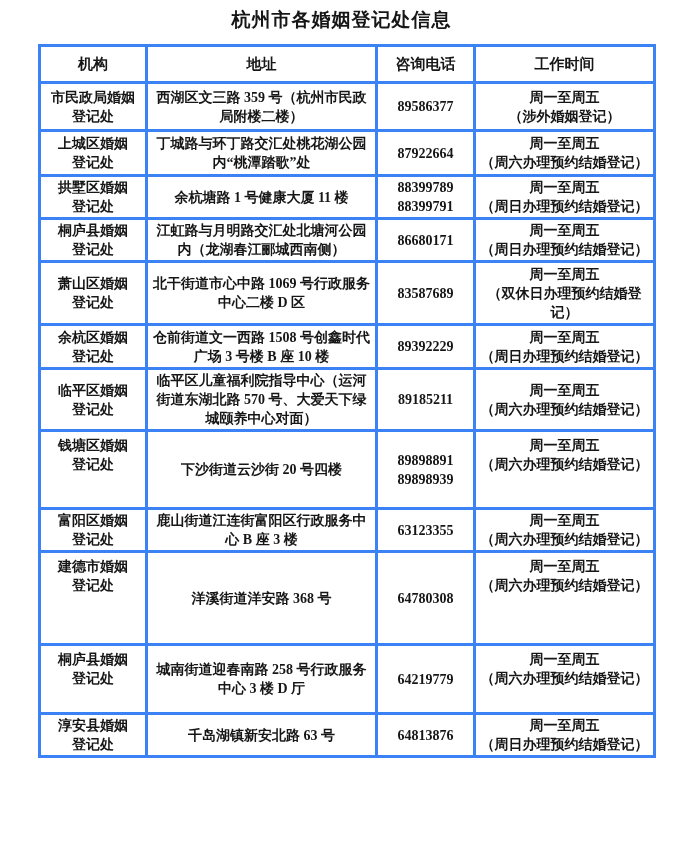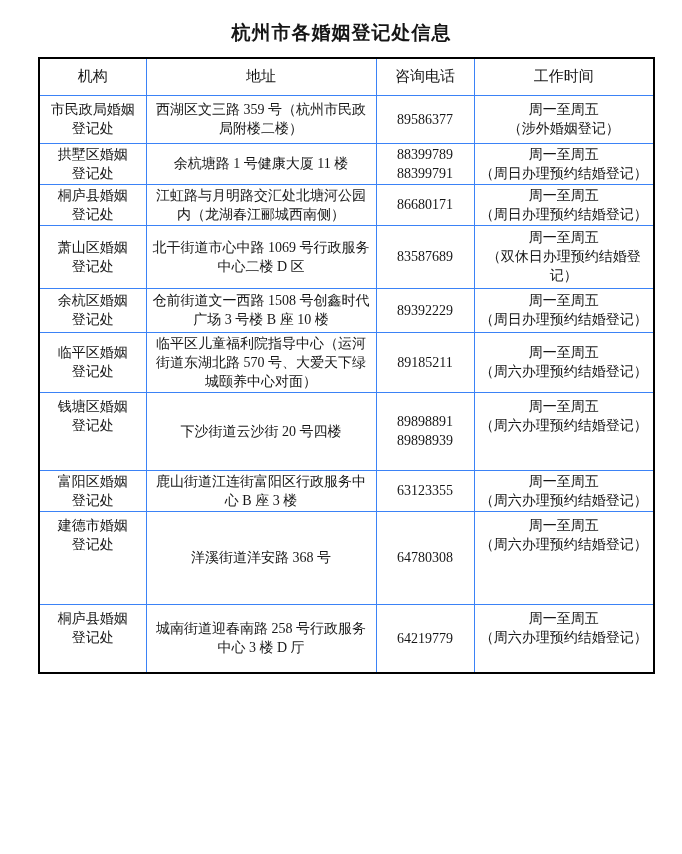--- a/index.html
+++ b/index.html
@@ -9,21 +9,21 @@
     background: #ffffff;
     width: 682px;
     height: 854px;
     font-family: "Liberation Serif", "DejaVu Serif", serif;
     color: #161616;
     overflow: hidden;
   }
   .page {
     width: 682px;
     height: 854px;
-    padding-top: 21px;
+    padding-top: 8px;
   }
   .doc-title {
     width: 615px;
     margin: 0 0 0 34px;
     text-align: center;
     font-size: 19px;
     font-weight: 700;
     letter-spacing: 1px;
     line-height: 24px;
   }
@@ -32,25 +32,25 @@
     table-layout: fixed;
     width: 615px;
     margin: 12px 0 0 38px;
     border: 2px solid #000;
   }
   col.c1 { width: 107px; }
   col.c2 { width: 230px; }
   col.c3 { width: 98px;  }
   col.c4 { width: 180px; }
   th, td {
-    border: 1px solid #3b82f6;
+    border: 3px solid #3b82f6;
     text-align: center;
     vertical-align: middle;
     font-size: 14px;
-    font-weight: 400;
+    font-weight: 700;
     line-height: 19px;
     white-space: pre-line;
     padding: 1px 4px;
     overflow: hidden;
   }
   thead th { font-size: 15px; height: 37px; }
   tr.r1  td { height: 48px; }
   tr.r2  td { height: 45px; }
   tr.r3  td { height: 37px; }
   tr.r4  td { height: 39px; }
@@ -93,20 +93,28 @@
       </tr>
     </thead>
     <tbody>
       <tr class="r1">
         <td class="c-org">市民政局婚姻
 登记处</td>
         <td class="c-address">西湖区文三路 359 号（杭州市民政局附楼二楼）</td>
         <td class="c-phone">89586377</td>
         <td class="c-hours">周一至周五
 （涉外婚姻登记）</td>
+      </tr>
+      <tr class="r2">
+        <td class="c-org">上城区婚姻
+登记处</td>
+        <td class="c-address">丁城路与环丁路交汇处桃花湖公园内“桃潭踏歌”处</td>
+        <td class="c-phone">87922664</td>
+        <td class="c-hours">周一至周五
+（周六办理预约结婚登记）</td>
       </tr>
       <tr class="r3">
         <td class="c-org">拱墅区婚姻
 登记处</td>
         <td class="c-address">余杭塘路 1 号健康大厦 11 楼</td>
         <td class="c-phone">88399789
 88399791</td>
         <td class="c-hours">周一至周五
 （周日办理预约结婚登记）</td>
       </tr>
@@ -168,16 +176,24 @@
 （周六办理预约结婚登记）</td>
       </tr>
       <tr class="r13 vt">
         <td class="c-org">桐庐县婚姻
 登记处</td>
         <td class="c-address">城南街道迎春南路 258 号行政服务中心 3 楼 D 厅</td>
         <td class="c-phone">64219779</td>
         <td class="c-hours">周一至周五
 （周六办理预约结婚登记）</td>
       </tr>
+      <tr class="r14">
+        <td class="c-org">淳安县婚姻
+登记处</td>
+        <td class="c-address">千岛湖镇新安北路 63 号</td>
+        <td class="c-phone">64813876</td>
+        <td class="c-hours">周一至周五
+（周日办理预约结婚登记）</td>
+      </tr>
     </tbody>
   </table>
 
 </div>
 
 </body></html>

